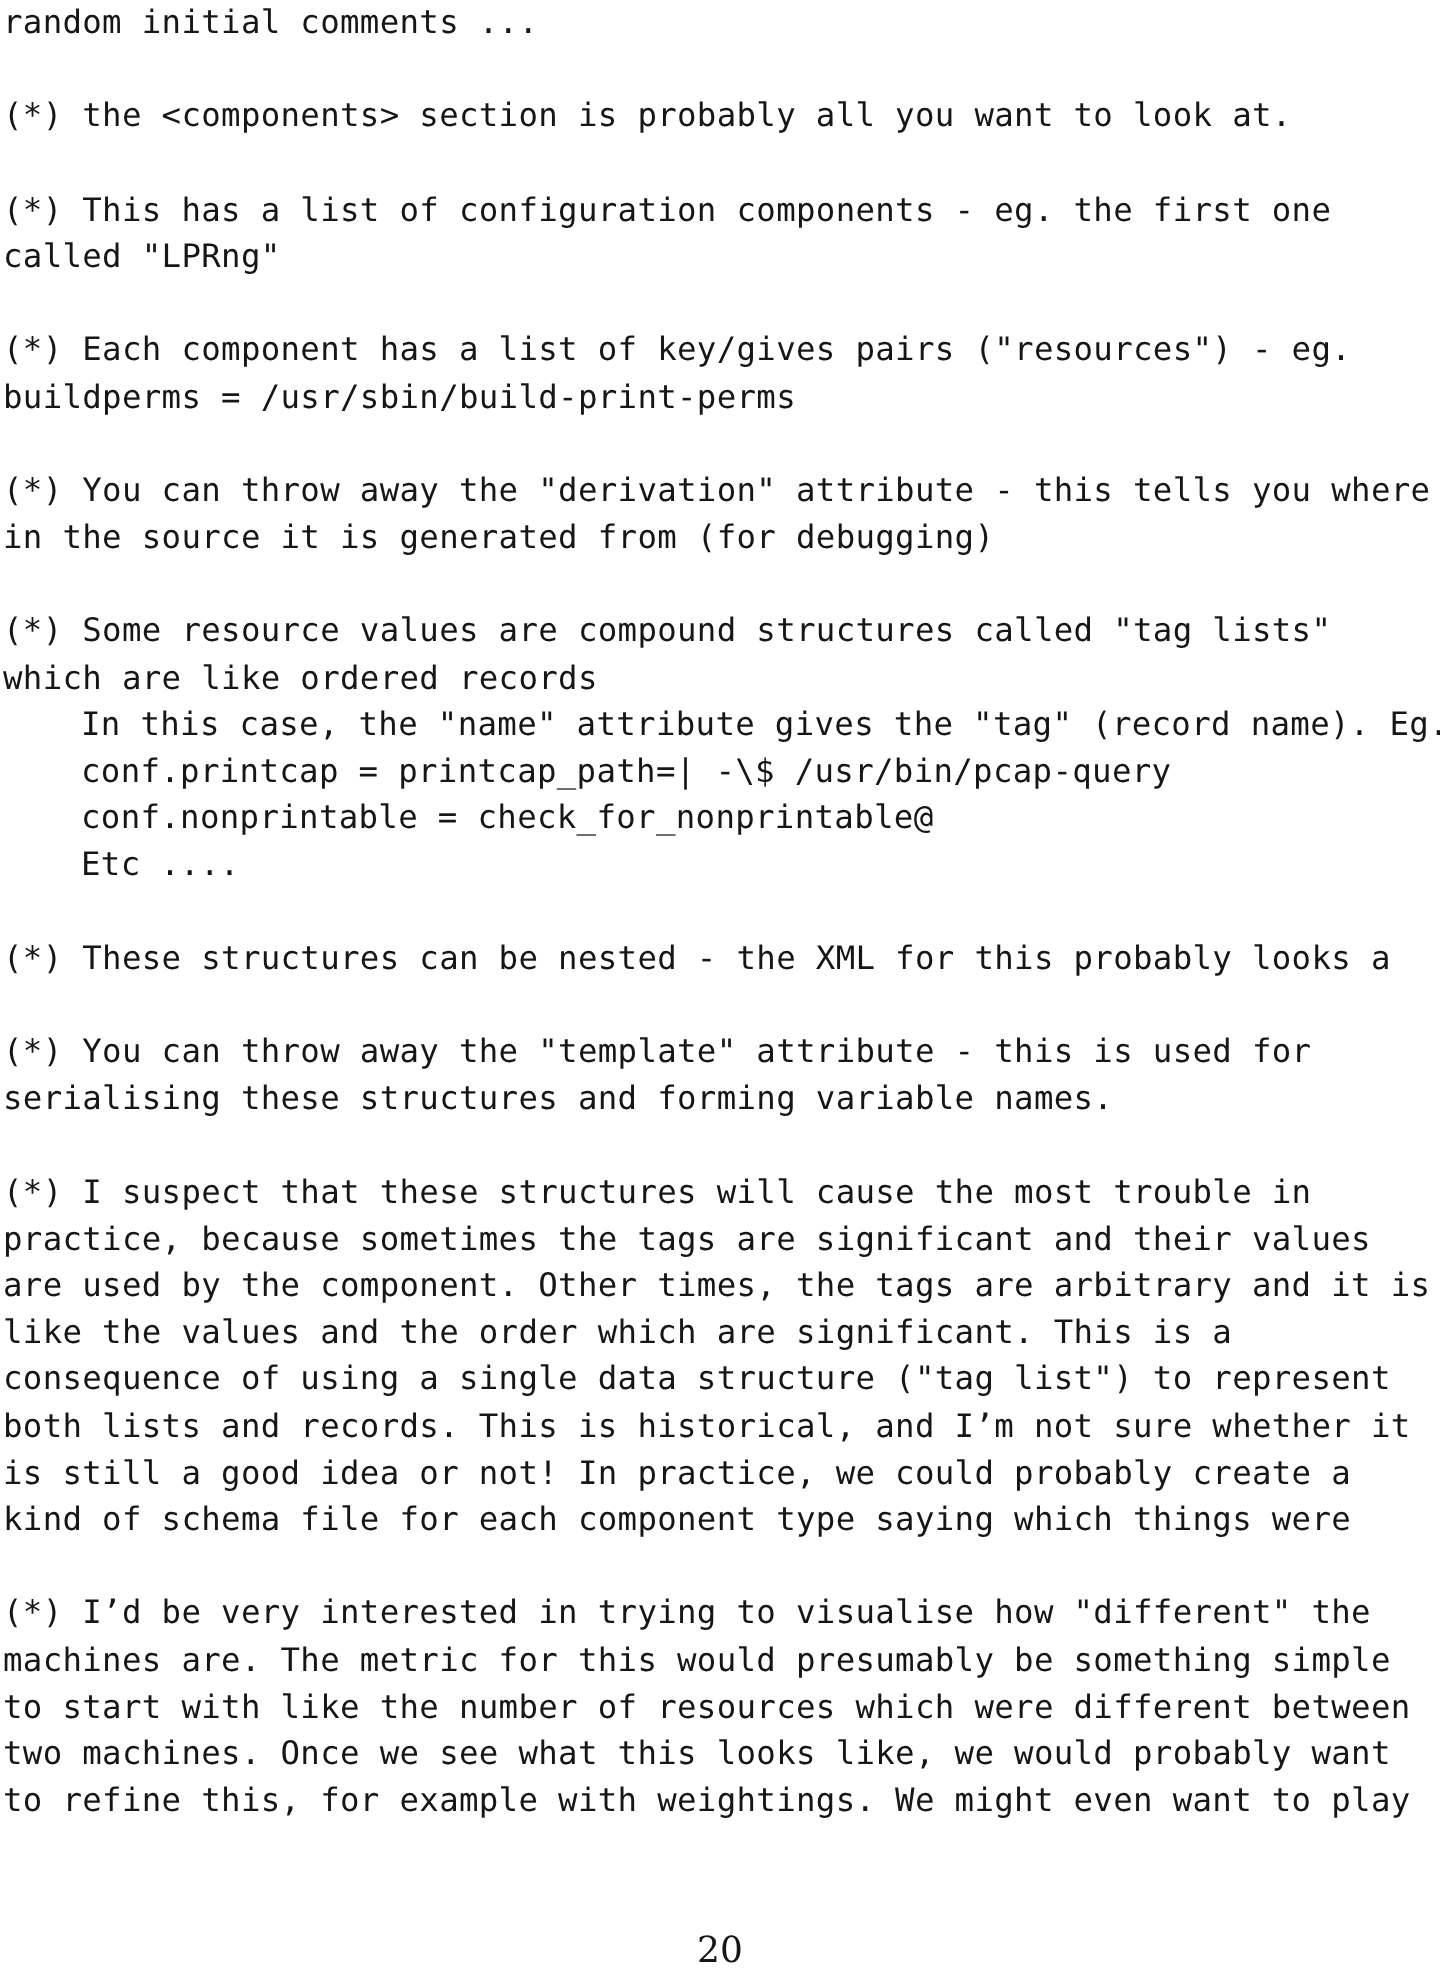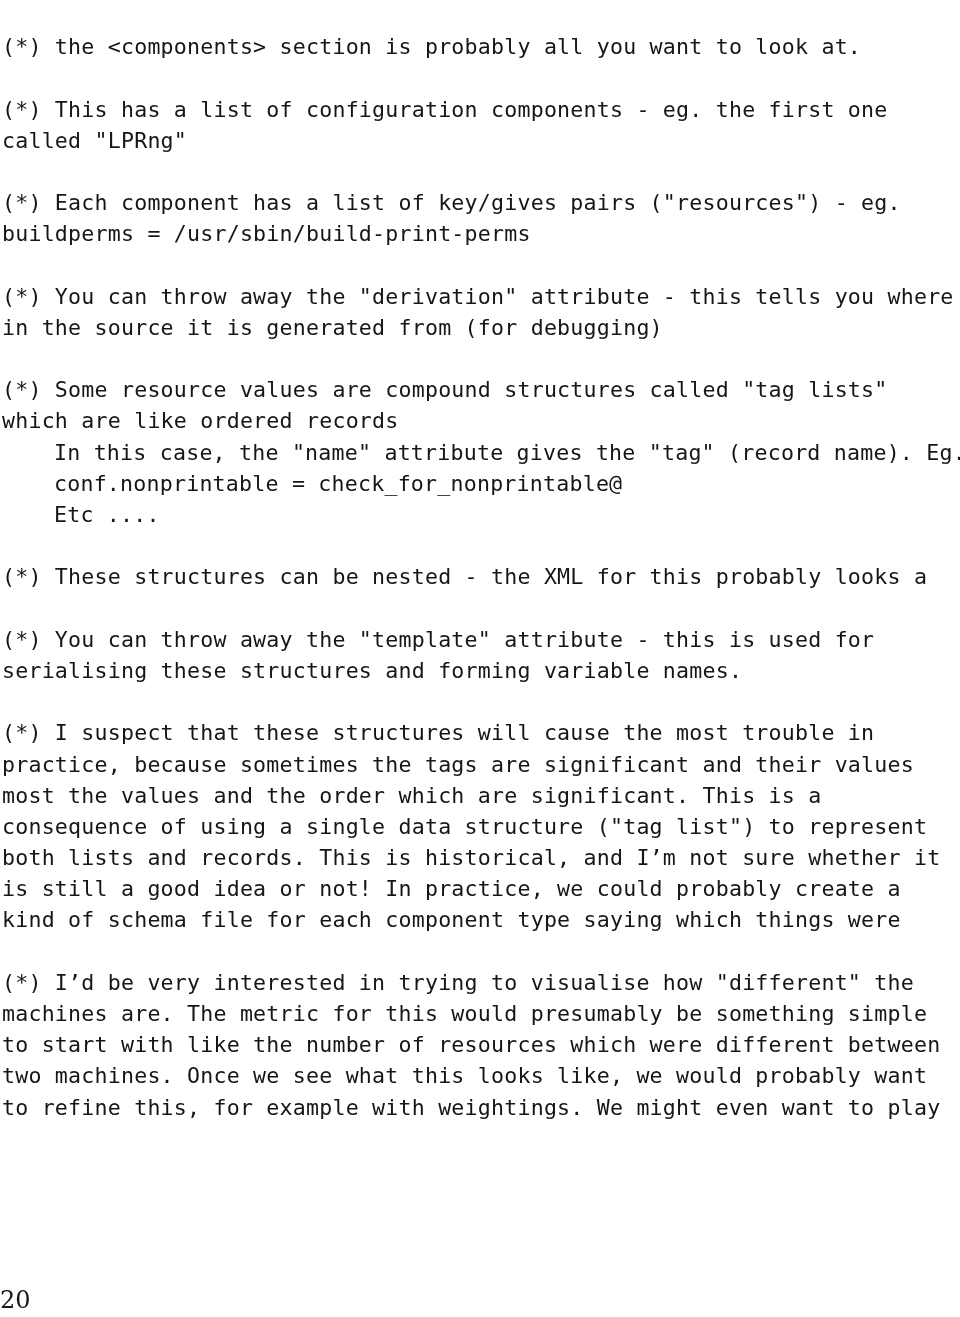--- a/index.html
+++ b/index.html
@@ -49,57 +49,61 @@
 
   .line.indent {
     padding-left: 52px;
   }
 
   #page-number {
     position: absolute;
     left: 0;
     top: 1286px;
     width: 960px;
+    text-align: center;
     font-family: "DejaVu Serif", "Liberation Serif", serif;
     font-size: 24px;
     line-height: 28px;
     color: #161616;
   }
 </style>
 </head>
 <body>
 
 <div id="page">
   <div id="body-text">
+      <div class="line">random initial comments ...</div>
       <div class="line blank"></div>
       <div class="line">(*) the &lt;components&gt; section is probably all you want to look at.</div>
       <div class="line blank"></div>
       <div class="line">(*) This has a list of configuration components - eg. the first one</div>
       <div class="line">called "LPRng"</div>
       <div class="line blank"></div>
       <div class="line">(*) Each component has a list of key/gives pairs ("resources") - eg.</div>
       <div class="line">buildperms = /usr/sbin/build-print-perms</div>
       <div class="line blank"></div>
       <div class="line">(*) You can throw away the "derivation" attribute - this tells you where</div>
       <div class="line">in the source it is generated from (for debugging)</div>
       <div class="line blank"></div>
       <div class="line">(*) Some resource values are compound structures called "tag lists"</div>
       <div class="line">which are like ordered records</div>
       <div class="line indent">In this case, the "name" attribute gives the "tag" (record name). Eg.</div>
+      <div class="line indent">conf.printcap = printcap_path=| -\$ /usr/bin/pcap-query</div>
       <div class="line indent">conf.nonprintable = check_for_nonprintable@</div>
       <div class="line indent">Etc ....</div>
       <div class="line blank"></div>
       <div class="line">(*) These structures can be nested - the XML for this probably looks a</div>
       <div class="line blank"></div>
       <div class="line">(*) You can throw away the "template" attribute - this is used for</div>
       <div class="line">serialising these structures and forming variable names.</div>
       <div class="line blank"></div>
       <div class="line">(*) I suspect that these structures will cause the most trouble in</div>
       <div class="line">practice, because sometimes the tags are significant and their values</div>
-      <div class="line">most the values and the order which are significant. This is a</div>
+      <div class="line">are used by the component. Other times, the tags are arbitrary and it is</div>
+      <div class="line">like the values and the order which are significant. This is a</div>
       <div class="line">consequence of using a single data structure ("tag list") to represent</div>
       <div class="line">both lists and records. This is historical, and I’m not sure whether it</div>
       <div class="line">is still a good idea or not! In practice, we could probably create a</div>
       <div class="line">kind of schema file for each component type saying which things were</div>
       <div class="line blank"></div>
       <div class="line">(*) I’d be very interested in trying to visualise how "different" the</div>
       <div class="line">machines are. The metric for this would presumably be something simple</div>
       <div class="line">to start with like the number of resources which were different between</div>
       <div class="line">two machines. Once we see what this looks like, we would probably want</div>
       <div class="line">to refine this, for example with weightings. We might even want to play</div>

